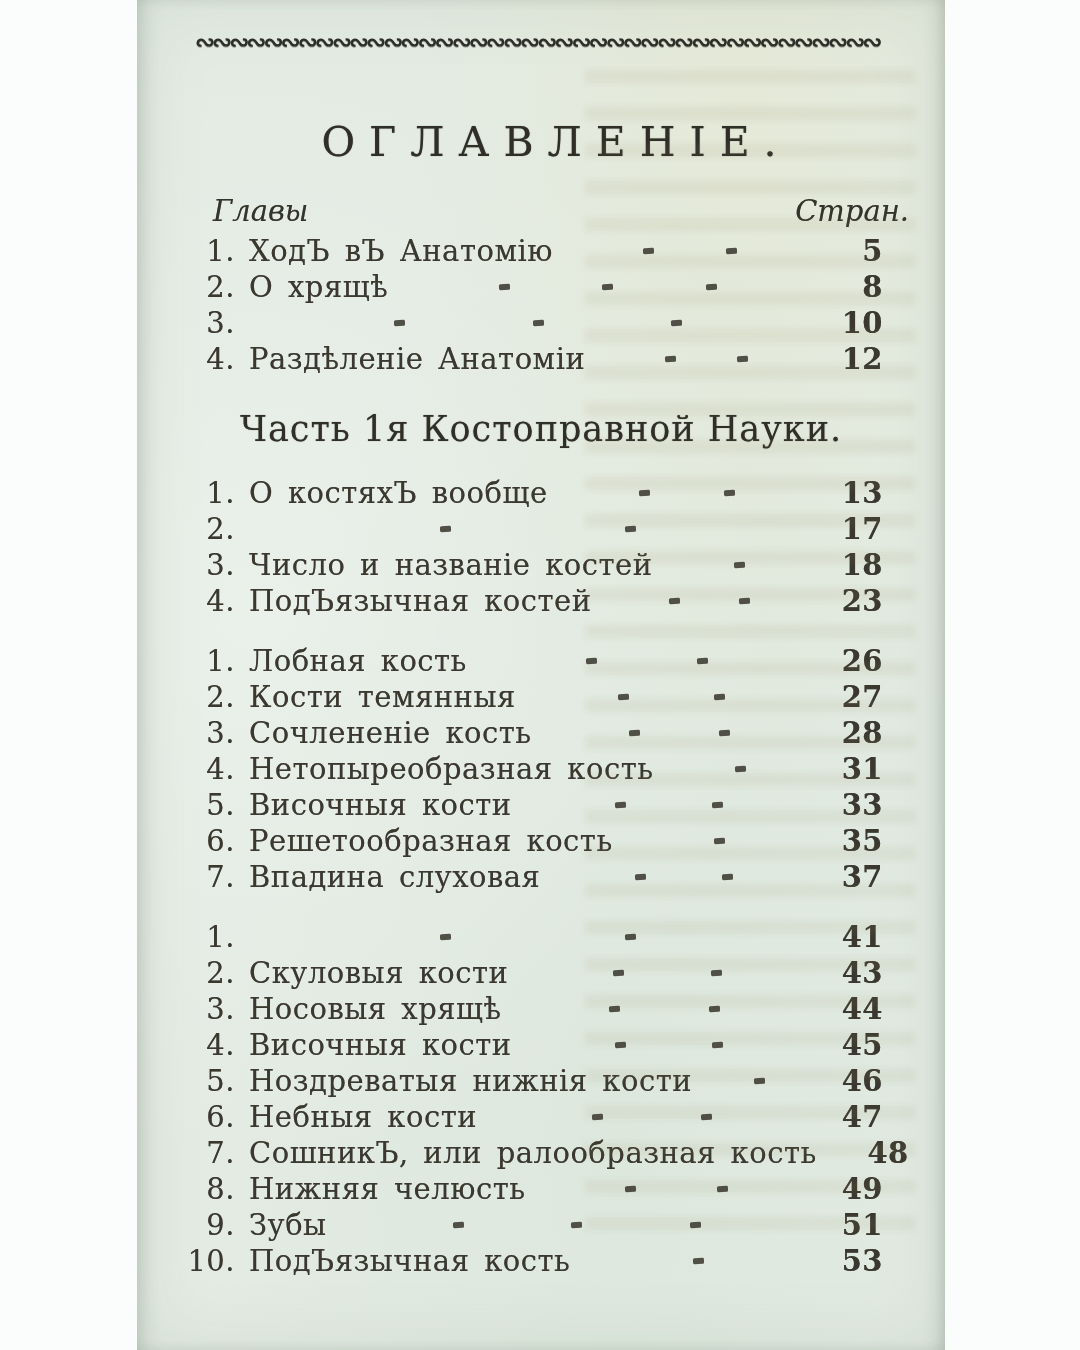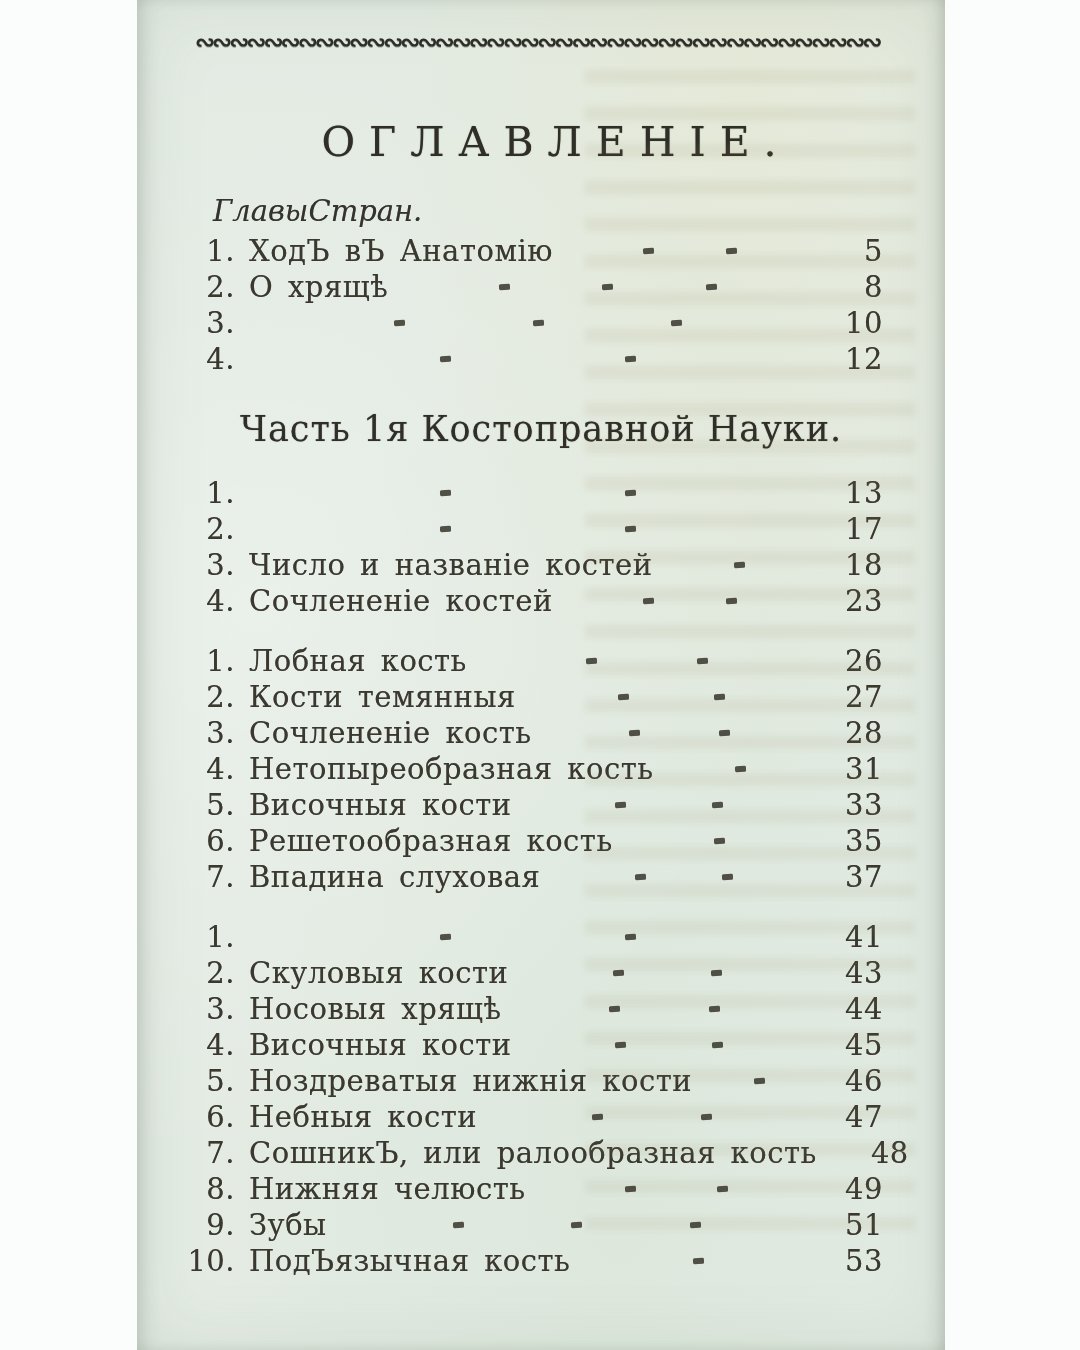--- a/index.html
+++ b/index.html
@@ -38,21 +38,21 @@
     font-weight:bold;color:#2e2e28;
     white-space:nowrap;overflow:hidden;width:694px;
     text-shadow:0 1px 0 rgba(46,46,40,0.4);
   }
   .title{
     margin:64px 0 0 30px;text-align:center;
     font-size:41px;font-weight:normal;letter-spacing:14px;
     color:#2f2e27;text-shadow:0 0 1px rgba(40,40,30,0.55);
   }
   .colhead{
-    display:flex;justify-content:flex-start;align-items:baseline;
+    display:flex;justify-content:space-between;align-items:baseline;
     margin:28px 36px 0 76px;
     font-style:italic;font-size:29px;color:#34332c;
     text-shadow:0 0 0.5px rgba(40,40,30,0.5);
   }
   .toc{margin-top:5px;}
   .toc-section{margin:0;}
   .section-heading{
     margin:32px 0 26px 0;text-align:center;
     font-size:35px;font-weight:normal;letter-spacing:1px;
     color:#2f2e27;text-shadow:0 0 1px rgba(40,40,30,0.55);
@@ -71,21 +71,21 @@
   .leaders{
     flex:1 1 auto;align-self:center;
     display:flex;justify-content:space-evenly;align-items:center;
     min-width:0;padding:0 18px;
   }
   .leader-dot{
     width:11px;height:6px;border-radius:1.5px;
     background:#3c3a31;opacity:0.88;
     transform:rotate(-2deg);
   }
-  .pagenum{flex:0 0 56px;width:56px;text-align:right;}
+  .pagenum{flex:0 0 56px;width:56px;text-align:right;font-weight:bold;}
 </style>
 </head>
 <body>
 
 <div class="page">
   <div class="bleed"></div>
 
   <div class="squiggle">∾∾∾∾∾∾∾∾∾∾∾∾∾∾∾∾∾∾∾∾∾∾∾∾∾∾∾∾∾∾∾∾∾∾∾∾∾∾∾∾</div>
 
   <h1 class="title">ОГЛАВЛЕНІЕ.</h1>
@@ -120,31 +120,33 @@
           <span class="num">3.</span>
           <span class="leaders">
             <span class="leader-dot"></span>
             <span class="leader-dot"></span>
             <span class="leader-dot"></span>
           </span>
           <span class="pagenum">10</span>
         </div>
         <div class="row">
           <span class="num">4.</span>
+          <span class="itemtitle">Раздѣленіе Анатоміи</span>
           <span class="leaders">
             <span class="leader-dot"></span>
             <span class="leader-dot"></span>
           </span>
           <span class="pagenum">12</span>
         </div>
       </div>
       <div class="toc-section">
         <h2 class="section-heading">Часть 1я Костоправной Науки.</h2>
         <div class="row">
           <span class="num">1.</span>
+          <span class="itemtitle">О костяхЪ вообще</span>
           <span class="leaders">
             <span class="leader-dot"></span>
             <span class="leader-dot"></span>
           </span>
           <span class="pagenum">13</span>
         </div>
         <div class="row">
           <span class="num">2.</span>
           <span class="leaders">
             <span class="leader-dot"></span>
@@ -155,21 +157,21 @@
         <div class="row">
           <span class="num">3.</span>
           <span class="itemtitle">Число и названіе костей</span>
           <span class="leaders">
             <span class="leader-dot"></span>
           </span>
           <span class="pagenum">18</span>
         </div>
         <div class="row">
           <span class="num">4.</span>
-          <span class="itemtitle">Сочлененіе костей</span>
+          <span class="itemtitle">ПодЪязычная костей</span>
           <span class="leaders">
             <span class="leader-dot"></span>
             <span class="leader-dot"></span>
           </span>
           <span class="pagenum">23</span>
         </div>
       </div>
       <div class="toc-section">
         <div class="gap"></div>
         <div class="row">

